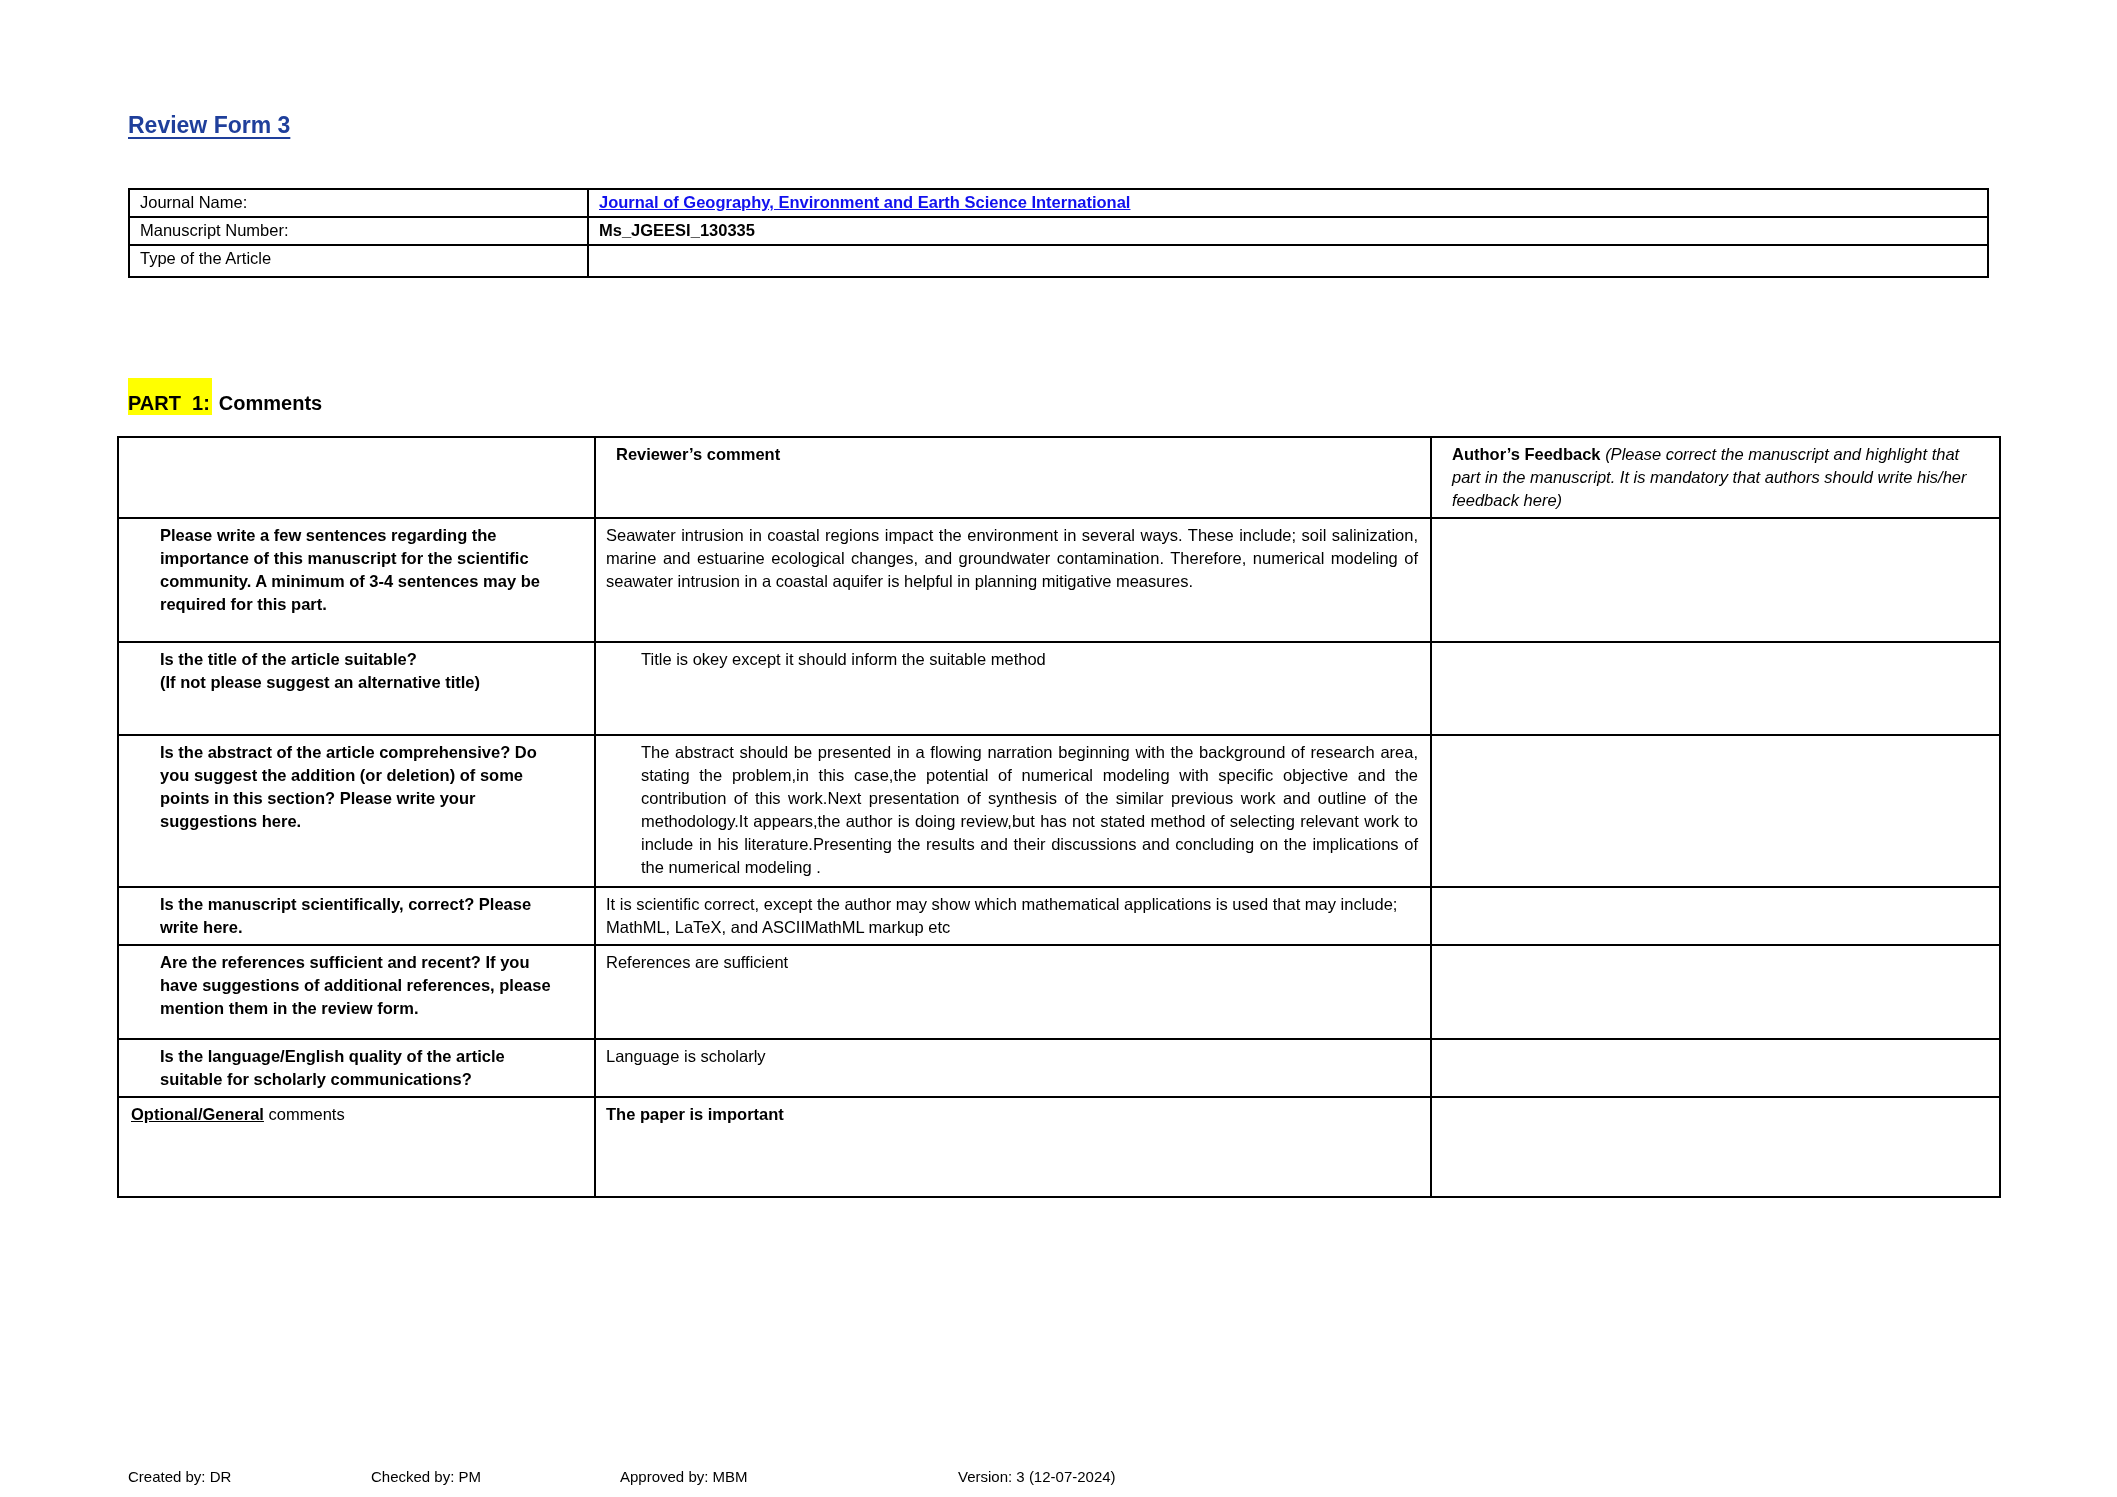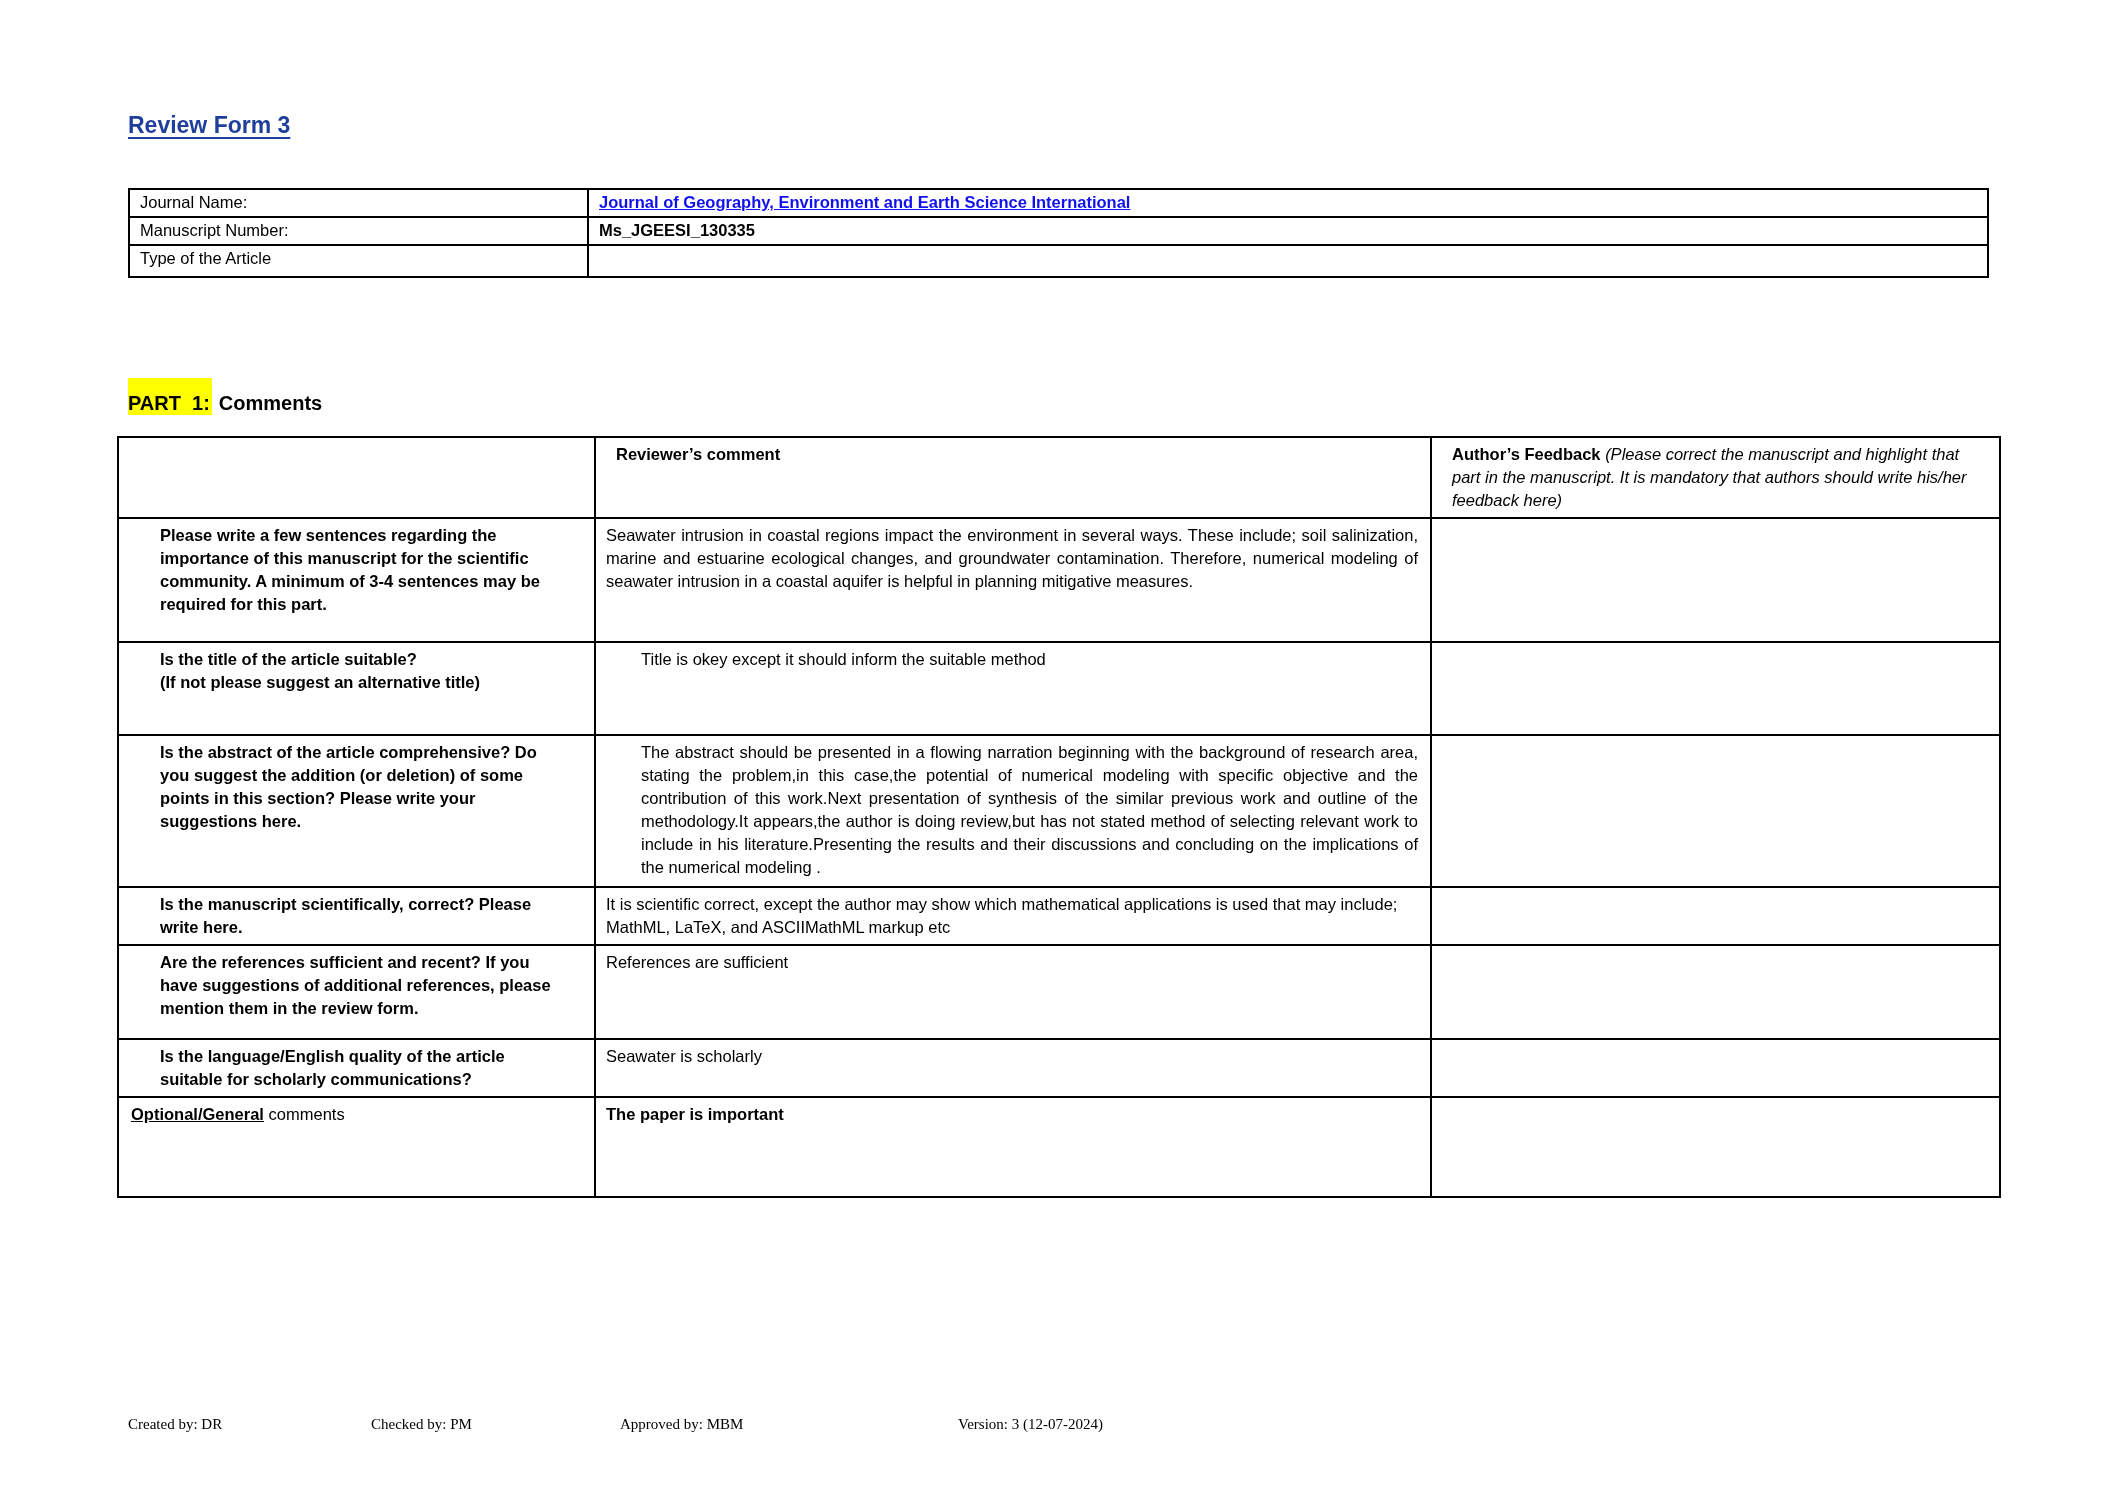--- a/index.html
+++ b/index.html
@@ -73,22 +73,22 @@
   .a-indent { padding-left: 45px; }
   .a-justify { text-align: justify; }
   .a-bold { font-weight: bold; }
   .f-cell { padding: 5px 10px; }
 
   .opt-cell { font-weight: normal; padding: 5px 14px 5px 12px; }
   .opt-underline { font-weight: bold; text-decoration: underline; }
 
   
   .ft {
-    position: absolute; top: 1416px;
-    font-family: Liberation Serif, serif;
+    position: absolute; top: 1468px;
+    font-family: Liberation Sans, sans-serif;
     font-size: 15px;
   }
   .ft-created  { left: 128px; }
   .ft-checked  { left: 371px; }
   .ft-approved { left: 620px; }
   .ft-version  { left: 958px; }
 </style>
 </head>
 <body>
 
@@ -158,21 +158,21 @@
       </tr>
 
       <tr class="hr-5">
         <td class="q-cell">Are the references sufficient and recent? If you have suggestions of additional references, please mention them in the review form.</td>
         <td class="a-cell">References are sufficient</td>
         <td class="f-cell"></td>
       </tr>
 
       <tr class="hr-6">
         <td class="q-cell">Is the language/English quality of the article suitable for scholarly communications?</td>
-        <td class="a-cell">Seawater is scholarly</td>
+        <td class="a-cell">Language is scholarly</td>
         <td class="f-cell"></td>
       </tr>
 
       <tr class="hr-7">
         <td class="opt-cell"><span class="opt-underline">Optional/General</span><span> comments</span></td>
         <td class="a-cell a-bold">The paper is important</td>
         <td class="f-cell"></td>
       </tr>
     </tbody>
   </table>

